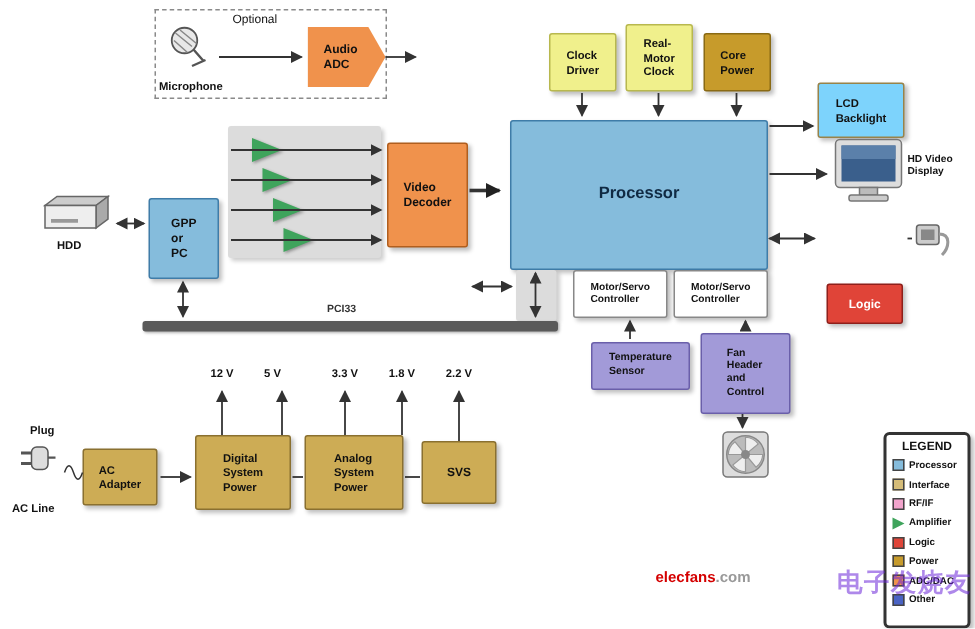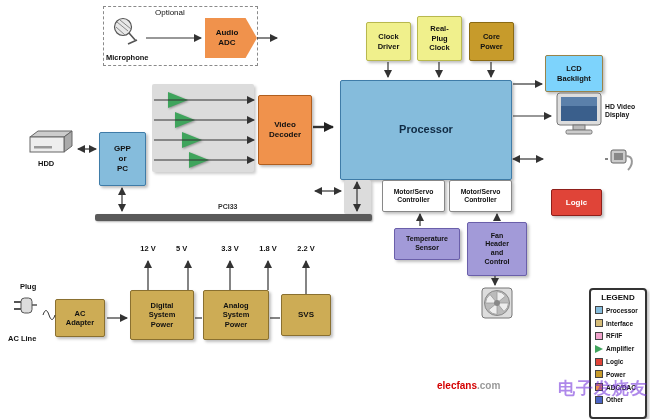--- a/index.html
+++ b/index.html
@@ -1,21 +1,21 @@
 <!DOCTYPE html>
 <html><head>
 <meta charset="utf-8">
 <style>
   *{margin:0;padding:0;box-sizing:border-box}
   html,body{background:#fff}
   body{font-family:"Liberation Sans",sans-serif;color:#111}
   .stage{position:relative;width:650px;height:419px;background:#fff;overflow:hidden}
 
   .blk{position:absolute;display:flex;align-items:center;justify-content:center;
-       text-align:center;white-space:pre-line;font-weight:bold;font-size:7.5px;
+       white-space:pre-line;font-weight:bold;font-size:7.5px;
        line-height:1.25;border:1px solid rgba(0,0,0,.4);border-radius:2px;
        box-shadow:2px 2px 3px rgba(0,0,0,.25);color:#111}
   .c-blue  {background:#85BCDC;border-color:#3f7ca8}
   .c-tan   {background:#7dd3fc;border-color:#98834a}
   .c-power {background:#CDAC55;border-color:#8a7030}
   .c-gold  {background:#C79B2B;border-color:#8a6a14}
   .c-yellow{background:#F0F08C;border-color:#b8b84e}
   .c-orange{background:#F0924C;border-color:#b05e1e}
   .c-pink  {background:#EE7EC6;border-color:#aa4488}
   .c-red   {background:#E04438;border-color:#8f1f1a;color:#fff}
@@ -69,21 +69,21 @@
       <path d="M20,19 l7,8 M28,26 l-9,4" stroke="#555" stroke-width="1.6" fill="none"></path>
     </svg>
   </div>
   <span class="cap" style="left:106px;top:54px">Microphone</span>
   <div class="blk c-orange penta" style="left:205px;top:18px;width:52px;height:40px;font-size:8px">Audio
 ADC</div>
 
   <div class="blk c-yellow" style="left:366px;top:22px;width:45px;height:39px">Clock
 Driver</div>
   <div class="blk c-yellow" style="left:417px;top:16px;width:45px;height:45px">Real-
-Plug
+Motor
 Clock</div>
   <div class="blk c-gold" style="left:469px;top:22px;width:45px;height:39px">Core
 Power</div>
 
   <div class="blk c-blue" style="left:340px;top:80px;width:172px;height:100px;font-size:11px;color:#102a43">Processor</div>
 
   <div class="blk c-tan" style="left:545px;top:55px;width:58px;height:37px">LCD
 Backlight</div>
   <div class="icon" style="left:555px;top:92px">
     <svg width="48" height="46" viewBox="0 0 48 46">

